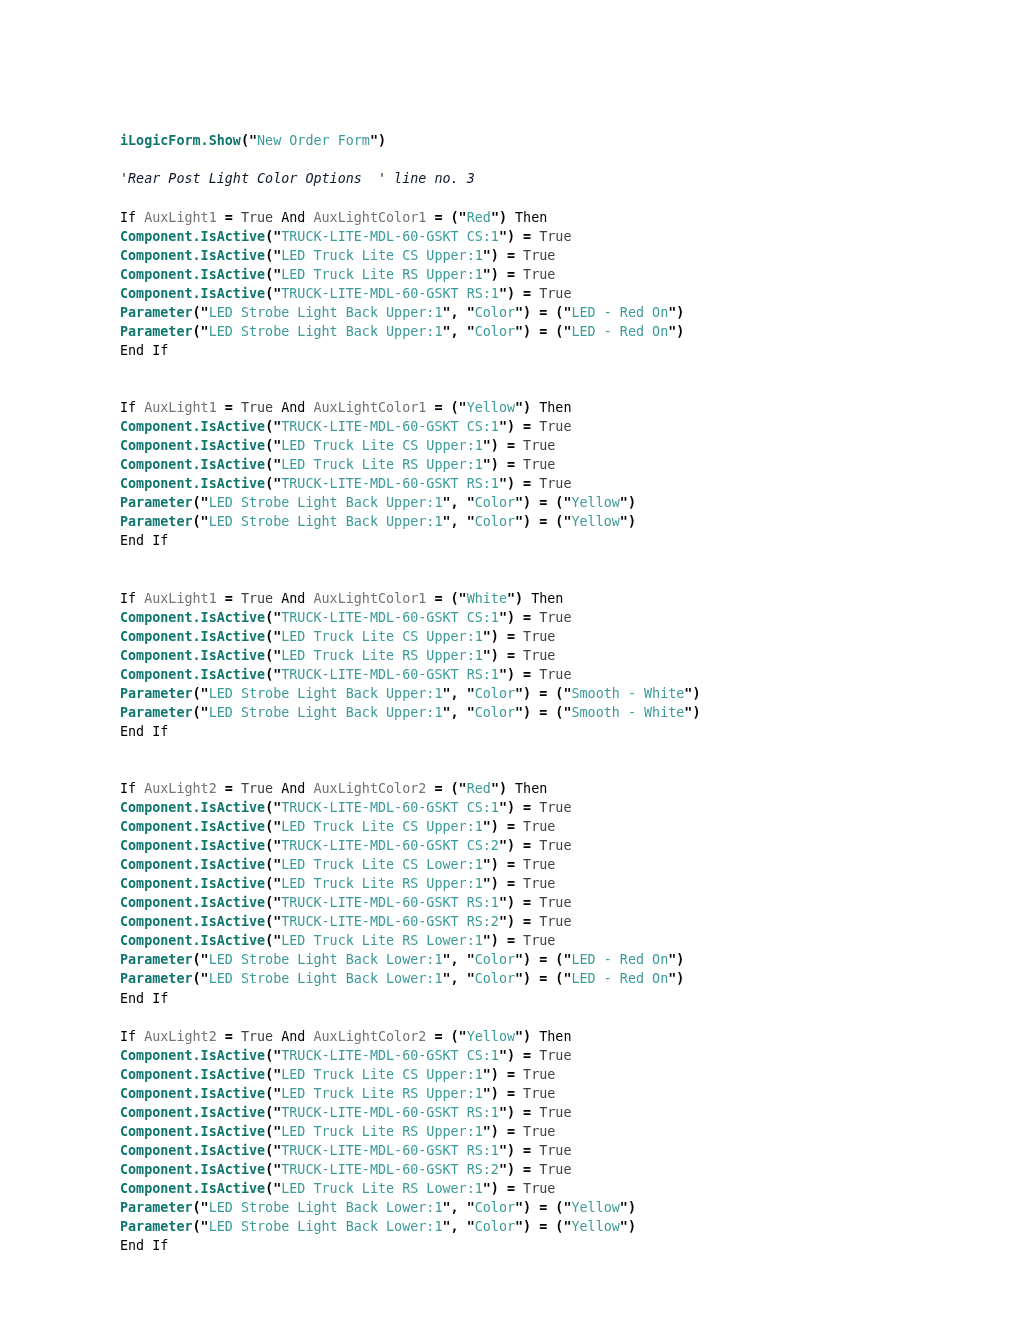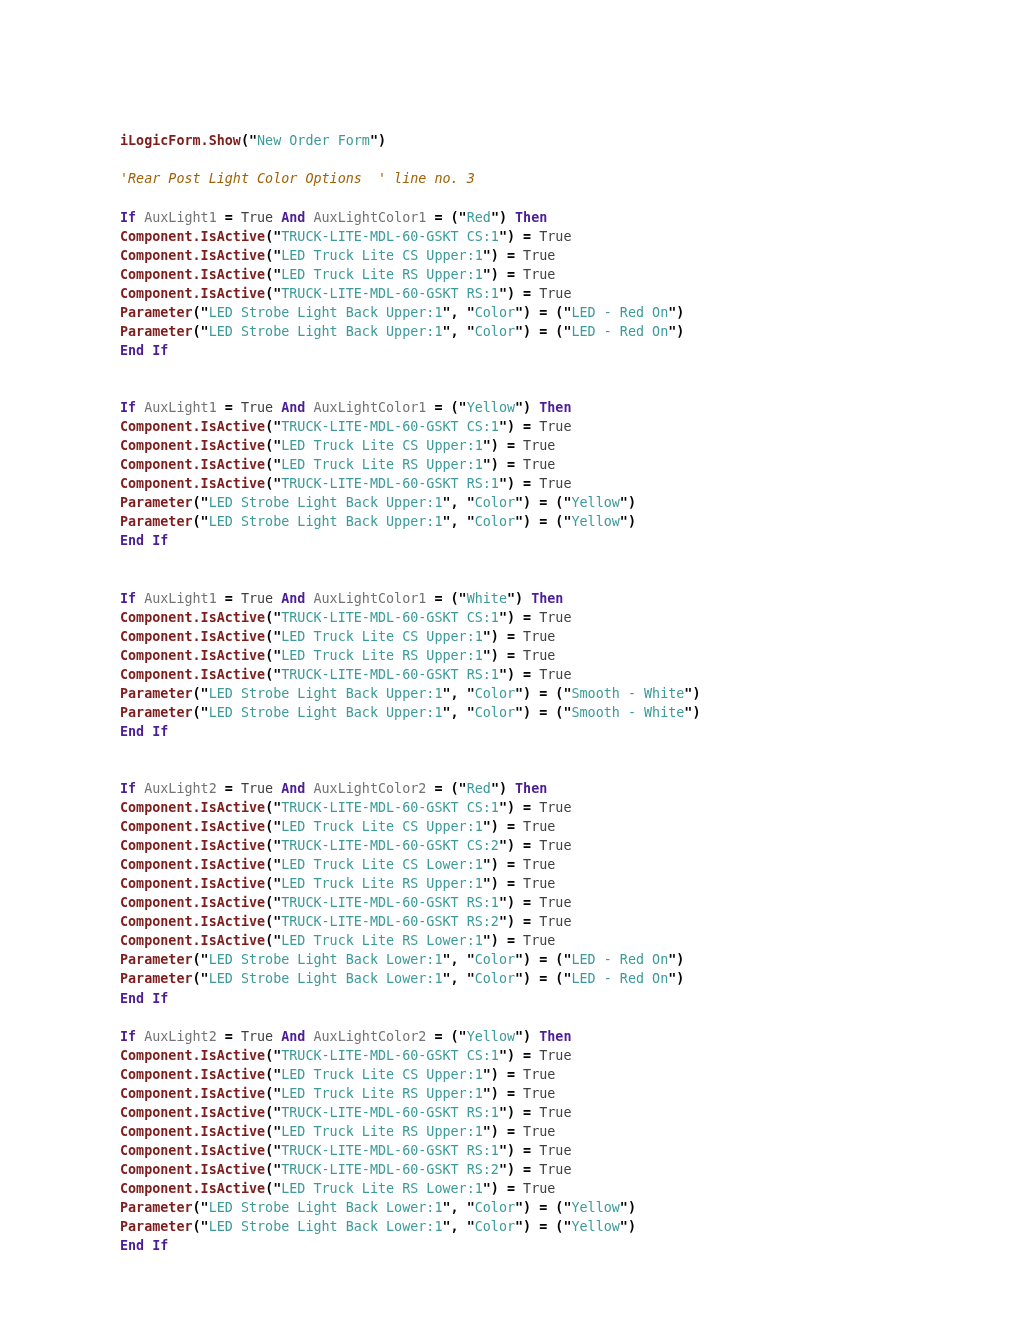--- a/index.html
+++ b/index.html
@@ -33,27 +33,27 @@
   }
   .code-line {
     white-space: pre;
     min-height: 19.05px;
     font-family: "DejaVu Sans Mono", "Liberation Mono", monospace;
   }
   .code-line.blank {
     height: 19.05px;
   }
   
-  .tok-keyword   { color: #4c1d95; font-weight: bold; margin-top: 12px; }
-  .tok-function  { color: #7f1d1d; font-weight: bold; }
+  .tok-keyword   { color: #000000; font-weight: normal; margin-top: 12px; }
+  .tok-function  { color: #0f766e; font-weight: bold; }
   .tok-variable  { color: #737373; }
   .tok-string    { color: #3C9A9A; }
   .tok-punct     { color: #000000; font-weight: bold; }
   .tok-plain     { color: #3F3F3F; }
   .tok-operator  { color: #000000; font-weight: bold; }
-  .tok-comment   { color: #a16207; font-style: italic; }
+  .tok-comment   { color: #0f172a; font-style: italic; }
 </style>
 </head>
 <body>
 
 <div id="page">
   <pre id="code-listing"><div class="code-line"><span class="tok-function">iLogicForm.Show</span><span class="tok-punct">("</span><span class="tok-string">New Order Form</span><span class="tok-punct">")</span></div><div class="code-line blank">&nbsp;</div><div class="code-line"><span class="tok-comment">'Rear Post Light Color Options  ' line no. 3</span></div><div class="code-line blank">&nbsp;</div><div class="code-line"><span class="tok-keyword">If</span><span class="tok-plain"> </span><span class="tok-variable">AuxLight1</span><span class="tok-plain"> </span><span class="tok-operator">=</span><span class="tok-plain"> True </span><span class="tok-keyword">And</span><span class="tok-plain"> </span><span class="tok-variable">AuxLightColor1</span><span class="tok-plain"> </span><span class="tok-operator">=</span><span class="tok-punct"> ("</span><span class="tok-string">Red</span><span class="tok-punct">")</span><span class="tok-plain"> </span><span class="tok-keyword">Then</span></div><div class="code-line"><span class="tok-function">Component.IsActive</span><span class="tok-punct">("</span><span class="tok-string">TRUCK-LITE-MDL-60-GSKT CS:1</span><span class="tok-punct">")</span><span class="tok-plain"> </span><span class="tok-operator">=</span><span class="tok-plain"> True</span></div><div class="code-line"><span class="tok-function">Component.IsActive</span><span class="tok-punct">("</span><span class="tok-string">LED Truck Lite CS Upper:1</span><span class="tok-punct">")</span><span class="tok-plain"> </span><span class="tok-operator">=</span><span class="tok-plain"> True</span></div><div class="code-line"><span class="tok-function">Component.IsActive</span><span class="tok-punct">("</span><span class="tok-string">LED Truck Lite RS Upper:1</span><span class="tok-punct">")</span><span class="tok-plain"> </span><span class="tok-operator">=</span><span class="tok-plain"> True</span></div><div class="code-line"><span class="tok-function">Component.IsActive</span><span class="tok-punct">("</span><span class="tok-string">TRUCK-LITE-MDL-60-GSKT RS:1</span><span class="tok-punct">")</span><span class="tok-plain"> </span><span class="tok-operator">=</span><span class="tok-plain"> True</span></div><div class="code-line"><span class="tok-function">Parameter</span><span class="tok-punct">("</span><span class="tok-string">LED Strobe Light Back Upper:1</span><span class="tok-punct">", "</span><span class="tok-string">Color</span><span class="tok-punct">")</span><span class="tok-plain"> </span><span class="tok-operator">=</span><span class="tok-punct"> ("</span><span class="tok-string">LED - Red On</span><span class="tok-punct">")</span></div><div class="code-line"><span class="tok-function">Parameter</span><span class="tok-punct">("</span><span class="tok-string">LED Strobe Light Back Upper:1</span><span class="tok-punct">", "</span><span class="tok-string">Color</span><span class="tok-punct">")</span><span class="tok-plain"> </span><span class="tok-operator">=</span><span class="tok-punct"> ("</span><span class="tok-string">LED - Red On</span><span class="tok-punct">")</span></div><div class="code-line"><span class="tok-keyword">End If</span></div><div class="code-line blank">&nbsp;</div><div class="code-line blank">&nbsp;</div><div class="code-line"><span class="tok-keyword">If</span><span class="tok-plain"> </span><span class="tok-variable">AuxLight1</span><span class="tok-plain"> </span><span class="tok-operator">=</span><span class="tok-plain"> True </span><span class="tok-keyword">And</span><span class="tok-plain"> </span><span class="tok-variable">AuxLightColor1</span><span class="tok-plain"> </span><span class="tok-operator">=</span><span class="tok-punct"> ("</span><span class="tok-string">Yellow</span><span class="tok-punct">")</span><span class="tok-plain"> </span><span class="tok-keyword">Then</span></div><div class="code-line"><span class="tok-function">Component.IsActive</span><span class="tok-punct">("</span><span class="tok-string">TRUCK-LITE-MDL-60-GSKT CS:1</span><span class="tok-punct">")</span><span class="tok-plain"> </span><span class="tok-operator">=</span><span class="tok-plain"> True</span></div><div class="code-line"><span class="tok-function">Component.IsActive</span><span class="tok-punct">("</span><span class="tok-string">LED Truck Lite CS Upper:1</span><span class="tok-punct">")</span><span class="tok-plain"> </span><span class="tok-operator">=</span><span class="tok-plain"> True</span></div><div class="code-line"><span class="tok-function">Component.IsActive</span><span class="tok-punct">("</span><span class="tok-string">LED Truck Lite RS Upper:1</span><span class="tok-punct">")</span><span class="tok-plain"> </span><span class="tok-operator">=</span><span class="tok-plain"> True</span></div><div class="code-line"><span class="tok-function">Component.IsActive</span><span class="tok-punct">("</span><span class="tok-string">TRUCK-LITE-MDL-60-GSKT RS:1</span><span class="tok-punct">")</span><span class="tok-plain"> </span><span class="tok-operator">=</span><span class="tok-plain"> True</span></div><div class="code-line"><span class="tok-function">Parameter</span><span class="tok-punct">("</span><span class="tok-string">LED Strobe Light Back Upper:1</span><span class="tok-punct">", "</span><span class="tok-string">Color</span><span class="tok-punct">")</span><span class="tok-plain"> </span><span class="tok-operator">=</span><span class="tok-punct"> ("</span><span class="tok-string">Yellow</span><span class="tok-punct">")</span></div><div class="code-line"><span class="tok-function">Parameter</span><span class="tok-punct">("</span><span class="tok-string">LED Strobe Light Back Upper:1</span><span class="tok-punct">", "</span><span class="tok-string">Color</span><span class="tok-punct">")</span><span class="tok-plain"> </span><span class="tok-operator">=</span><span class="tok-punct"> ("</span><span class="tok-string">Yellow</span><span class="tok-punct">")</span></div><div class="code-line"><span class="tok-keyword">End If</span></div><div class="code-line blank">&nbsp;</div><div class="code-line blank">&nbsp;</div><div class="code-line"><span class="tok-keyword">If</span><span class="tok-plain"> </span><span class="tok-variable">AuxLight1</span><span class="tok-plain"> </span><span class="tok-operator">=</span><span class="tok-plain"> True </span><span class="tok-keyword">And</span><span class="tok-plain"> </span><span class="tok-variable">AuxLightColor1</span><span class="tok-plain"> </span><span class="tok-operator">=</span><span class="tok-punct"> ("</span><span class="tok-string">White</span><span class="tok-punct">")</span><span class="tok-plain"> </span><span class="tok-keyword">Then</span></div><div class="code-line"><span class="tok-function">Component.IsActive</span><span class="tok-punct">("</span><span class="tok-string">TRUCK-LITE-MDL-60-GSKT CS:1</span><span class="tok-punct">")</span><span class="tok-plain"> </span><span class="tok-operator">=</span><span class="tok-plain"> True</span></div><div class="code-line"><span class="tok-function">Component.IsActive</span><span class="tok-punct">("</span><span class="tok-string">LED Truck Lite CS Upper:1</span><span class="tok-punct">")</span><span class="tok-plain"> </span><span class="tok-operator">=</span><span class="tok-plain"> True</span></div><div class="code-line"><span class="tok-function">Component.IsActive</span><span class="tok-punct">("</span><span class="tok-string">LED Truck Lite RS Upper:1</span><span class="tok-punct">")</span><span class="tok-plain"> </span><span class="tok-operator">=</span><span class="tok-plain"> True</span></div><div class="code-line"><span class="tok-function">Component.IsActive</span><span class="tok-punct">("</span><span class="tok-string">TRUCK-LITE-MDL-60-GSKT RS:1</span><span class="tok-punct">")</span><span class="tok-plain"> </span><span class="tok-operator">=</span><span class="tok-plain"> True</span></div><div class="code-line"><span class="tok-function">Parameter</span><span class="tok-punct">("</span><span class="tok-string">LED Strobe Light Back Upper:1</span><span class="tok-punct">", "</span><span class="tok-string">Color</span><span class="tok-punct">")</span><span class="tok-plain"> </span><span class="tok-operator">=</span><span class="tok-punct"> ("</span><span class="tok-string">Smooth - White</span><span class="tok-punct">")</span></div><div class="code-line"><span class="tok-function">Parameter</span><span class="tok-punct">("</span><span class="tok-string">LED Strobe Light Back Upper:1</span><span class="tok-punct">", "</span><span class="tok-string">Color</span><span class="tok-punct">")</span><span class="tok-plain"> </span><span class="tok-operator">=</span><span class="tok-punct"> ("</span><span class="tok-string">Smooth - White</span><span class="tok-punct">")</span></div><div class="code-line"><span class="tok-keyword">End If</span></div><div class="code-line blank">&nbsp;</div><div class="code-line blank">&nbsp;</div><div class="code-line"><span class="tok-keyword">If</span><span class="tok-plain"> </span><span class="tok-variable">AuxLight2</span><span class="tok-plain"> </span><span class="tok-operator">=</span><span class="tok-plain"> True </span><span class="tok-keyword">And</span><span class="tok-plain"> </span><span class="tok-variable">AuxLightColor2</span><span class="tok-plain"> </span><span class="tok-operator">=</span><span class="tok-punct"> ("</span><span class="tok-string">Red</span><span class="tok-punct">")</span><span class="tok-plain"> </span><span class="tok-keyword">Then</span></div><div class="code-line"><span class="tok-function">Component.IsActive</span><span class="tok-punct">("</span><span class="tok-string">TRUCK-LITE-MDL-60-GSKT CS:1</span><span class="tok-punct">")</span><span class="tok-plain"> </span><span class="tok-operator">=</span><span class="tok-plain"> True</span></div><div class="code-line"><span class="tok-function">Component.IsActive</span><span class="tok-punct">("</span><span class="tok-string">LED Truck Lite CS Upper:1</span><span class="tok-punct">")</span><span class="tok-plain"> </span><span class="tok-operator">=</span><span class="tok-plain"> True</span></div><div class="code-line"><span class="tok-function">Component.IsActive</span><span class="tok-punct">("</span><span class="tok-string">TRUCK-LITE-MDL-60-GSKT CS:2</span><span class="tok-punct">")</span><span class="tok-plain"> </span><span class="tok-operator">=</span><span class="tok-plain"> True</span></div><div class="code-line"><span class="tok-function">Component.IsActive</span><span class="tok-punct">("</span><span class="tok-string">LED Truck Lite CS Lower:1</span><span class="tok-punct">")</span><span class="tok-plain"> </span><span class="tok-operator">=</span><span class="tok-plain"> True</span></div><div class="code-line"><span class="tok-function">Component.IsActive</span><span class="tok-punct">("</span><span class="tok-string">LED Truck Lite RS Upper:1</span><span class="tok-punct">")</span><span class="tok-plain"> </span><span class="tok-operator">=</span><span class="tok-plain"> True</span></div><div class="code-line"><span class="tok-function">Component.IsActive</span><span class="tok-punct">("</span><span class="tok-string">TRUCK-LITE-MDL-60-GSKT RS:1</span><span class="tok-punct">")</span><span class="tok-plain"> </span><span class="tok-operator">=</span><span class="tok-plain"> True</span></div><div class="code-line"><span class="tok-function">Component.IsActive</span><span class="tok-punct">("</span><span class="tok-string">TRUCK-LITE-MDL-60-GSKT RS:2</span><span class="tok-punct">")</span><span class="tok-plain"> </span><span class="tok-operator">=</span><span class="tok-plain"> True</span></div><div class="code-line"><span class="tok-function">Component.IsActive</span><span class="tok-punct">("</span><span class="tok-string">LED Truck Lite RS Lower:1</span><span class="tok-punct">")</span><span class="tok-plain"> </span><span class="tok-operator">=</span><span class="tok-plain"> True</span></div><div class="code-line"><span class="tok-function">Parameter</span><span class="tok-punct">("</span><span class="tok-string">LED Strobe Light Back Lower:1</span><span class="tok-punct">", "</span><span class="tok-string">Color</span><span class="tok-punct">")</span><span class="tok-plain"> </span><span class="tok-operator">=</span><span class="tok-punct"> ("</span><span class="tok-string">LED - Red On</span><span class="tok-punct">")</span></div><div class="code-line"><span class="tok-function">Parameter</span><span class="tok-punct">("</span><span class="tok-string">LED Strobe Light Back Lower:1</span><span class="tok-punct">", "</span><span class="tok-string">Color</span><span class="tok-punct">")</span><span class="tok-plain"> </span><span class="tok-operator">=</span><span class="tok-punct"> ("</span><span class="tok-string">LED - Red On</span><span class="tok-punct">")</span></div><div class="code-line"><span class="tok-keyword">End If</span></div><div class="code-line blank">&nbsp;</div><div class="code-line"><span class="tok-keyword">If</span><span class="tok-plain"> </span><span class="tok-variable">AuxLight2</span><span class="tok-plain"> </span><span class="tok-operator">=</span><span class="tok-plain"> True </span><span class="tok-keyword">And</span><span class="tok-plain"> </span><span class="tok-variable">AuxLightColor2</span><span class="tok-plain"> </span><span class="tok-operator">=</span><span class="tok-punct"> ("</span><span class="tok-string">Yellow</span><span class="tok-punct">")</span><span class="tok-plain"> </span><span class="tok-keyword">Then</span></div><div class="code-line"><span class="tok-function">Component.IsActive</span><span class="tok-punct">("</span><span class="tok-string">TRUCK-LITE-MDL-60-GSKT CS:1</span><span class="tok-punct">")</span><span class="tok-plain"> </span><span class="tok-operator">=</span><span class="tok-plain"> True</span></div><div class="code-line"><span class="tok-function">Component.IsActive</span><span class="tok-punct">("</span><span class="tok-string">LED Truck Lite CS Upper:1</span><span class="tok-punct">")</span><span class="tok-plain"> </span><span class="tok-operator">=</span><span class="tok-plain"> True</span></div><div class="code-line"><span class="tok-function">Component.IsActive</span><span class="tok-punct">("</span><span class="tok-string">LED Truck Lite RS Upper:1</span><span class="tok-punct">")</span><span class="tok-plain"> </span><span class="tok-operator">=</span><span class="tok-plain"> True</span></div><div class="code-line"><span class="tok-function">Component.IsActive</span><span class="tok-punct">("</span><span class="tok-string">TRUCK-LITE-MDL-60-GSKT RS:1</span><span class="tok-punct">")</span><span class="tok-plain"> </span><span class="tok-operator">=</span><span class="tok-plain"> True</span></div><div class="code-line"><span class="tok-function">Component.IsActive</span><span class="tok-punct">("</span><span class="tok-string">LED Truck Lite RS Upper:1</span><span class="tok-punct">")</span><span class="tok-plain"> </span><span class="tok-operator">=</span><span class="tok-plain"> True</span></div><div class="code-line"><span class="tok-function">Component.IsActive</span><span class="tok-punct">("</span><span class="tok-string">TRUCK-LITE-MDL-60-GSKT RS:1</span><span class="tok-punct">")</span><span class="tok-plain"> </span><span class="tok-operator">=</span><span class="tok-plain"> True</span></div><div class="code-line"><span class="tok-function">Component.IsActive</span><span class="tok-punct">("</span><span class="tok-string">TRUCK-LITE-MDL-60-GSKT RS:2</span><span class="tok-punct">")</span><span class="tok-plain"> </span><span class="tok-operator">=</span><span class="tok-plain"> True</span></div><div class="code-line"><span class="tok-function">Component.IsActive</span><span class="tok-punct">("</span><span class="tok-string">LED Truck Lite RS Lower:1</span><span class="tok-punct">")</span><span class="tok-plain"> </span><span class="tok-operator">=</span><span class="tok-plain"> True</span></div><div class="code-line"><span class="tok-function">Parameter</span><span class="tok-punct">("</span><span class="tok-string">LED Strobe Light Back Lower:1</span><span class="tok-punct">", "</span><span class="tok-string">Color</span><span class="tok-punct">")</span><span class="tok-plain"> </span><span class="tok-operator">=</span><span class="tok-punct"> ("</span><span class="tok-string">Yellow</span><span class="tok-punct">")</span></div><div class="code-line"><span class="tok-function">Parameter</span><span class="tok-punct">("</span><span class="tok-string">LED Strobe Light Back Lower:1</span><span class="tok-punct">", "</span><span class="tok-string">Color</span><span class="tok-punct">")</span><span class="tok-plain"> </span><span class="tok-operator">=</span><span class="tok-punct"> ("</span><span class="tok-string">Yellow</span><span class="tok-punct">")</span></div><div class="code-line"><span class="tok-keyword">End If</span></div></pre>
 </div>
 
 </body></html>

